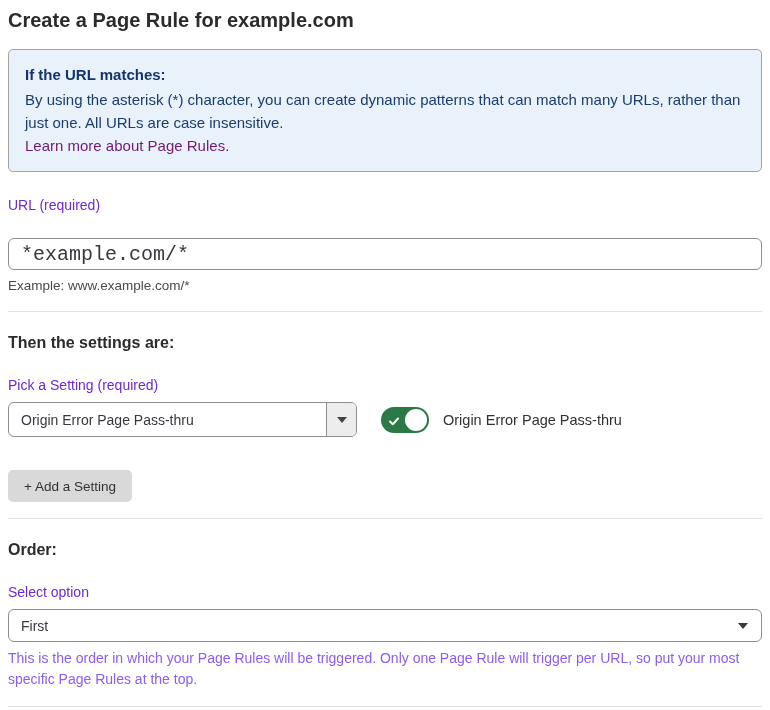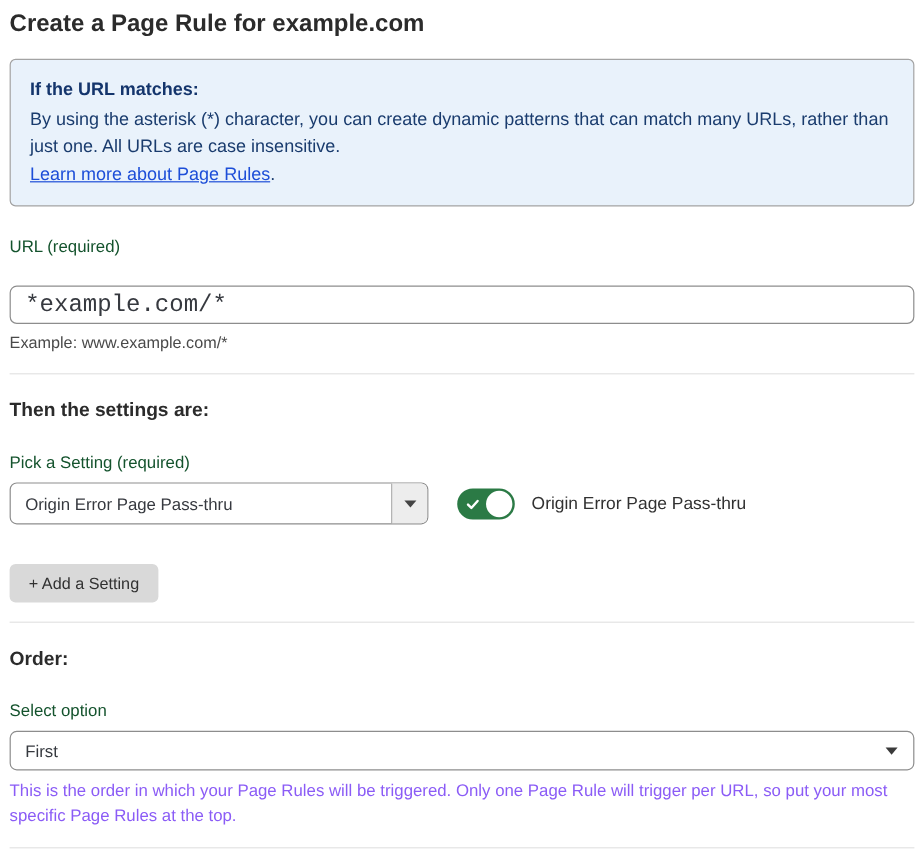--- a/index.html
+++ b/index.html
@@ -33,28 +33,27 @@
     line-height: 23px;
     margin-bottom: 24px;
   }
   .info-heading {
     font-weight: 700;
     color: #14356c;
     margin-bottom: 2px;
   }
   .info-body { max-width: 720px; }
   .info-link {
-    color: #1d4ed8;
-    text-decoration: underline;
+    color: #701a75;
     cursor: pointer;
   }
   
   .field-label {
     font-size: 14px;
-    color: #14532d;
+    color: #6d28d9;
     line-height: 18px;
     margin-bottom: 8px;
   }
   .text-input {
     width: 100%;
     height: 32px;
     border: 1px solid #8d8d8d;
     border-radius: 6px;
     padding: 0 12px;
     font-family: Liberation Mono, monospace;

